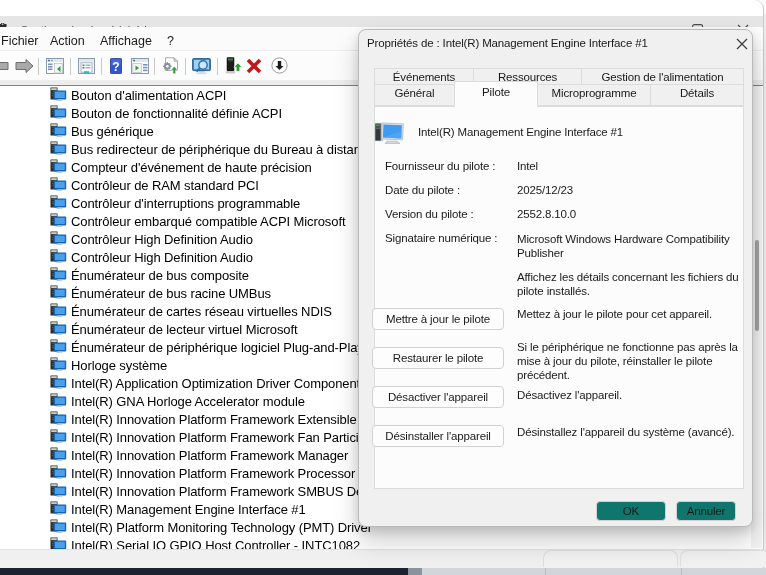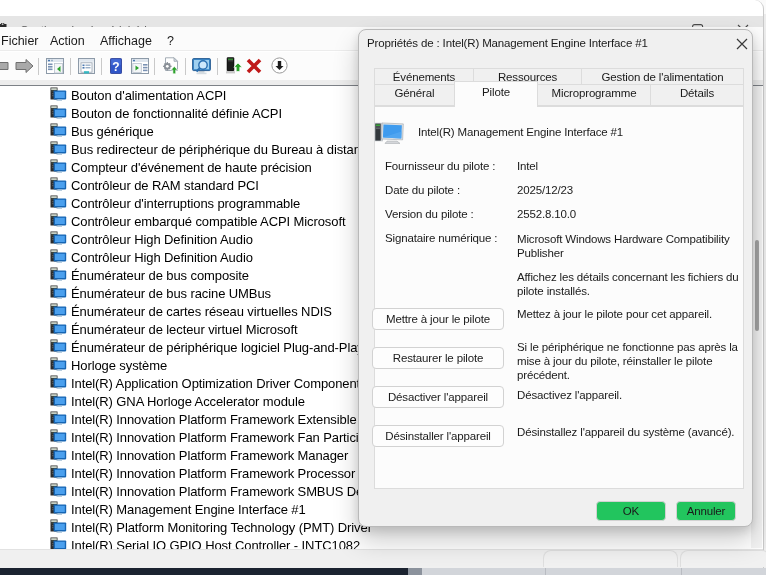--- a/index.html
+++ b/index.html
@@ -50,21 +50,21 @@
   .tabtxt { position:relative; top:1.5px; }
   #tabactive { position:absolute; background:#fcfcfc; border:1px solid #dcdcdc; border-bottom:none; text-align:center; z-index:3; }
   #page { position:absolute; left:15px; top:76px; width:370px; height:383px;
     background:#fcfcfc; border:1px solid #dcdcdc; }
 
   .lbl { position:absolute; font-size:11.5px; color:#1a1a1a; }
   .btn { position:absolute; left:13px; width:132px; height:22px; background:#fdfdfd;
     border:1px solid #d2d2d2; border-radius:4px; text-align:center; font-size:11.5px; color:#1a1a1a; line-height:20px; }
   .desc { position:absolute; left:158px; width:230px; font-size:11.5px; color:#1a1a1a; line-height:14px; }
 
-  .okbtn { position:absolute; height:20px; background:#22c55e; border:1px solid #d2d2d2;
+  .okbtn { position:absolute; height:20px; background:#0f766e; border:1px solid #d2d2d2;
     border-radius:4px; text-align:center; font-size:11.5px; color:#1a1a1a; line-height:18px; }
 </style></head>
 <body>
 <div id="stage">
 
   <div class="abs" style="left:420px; top:548px; width:346px; height:27px; background:#efefef;"></div>
   <div class="abs" style="left:745px; top:0; width:21px; height:14px; background:#fafafa;"></div>
 
   <div id="win">
     <div id="titlebar">

